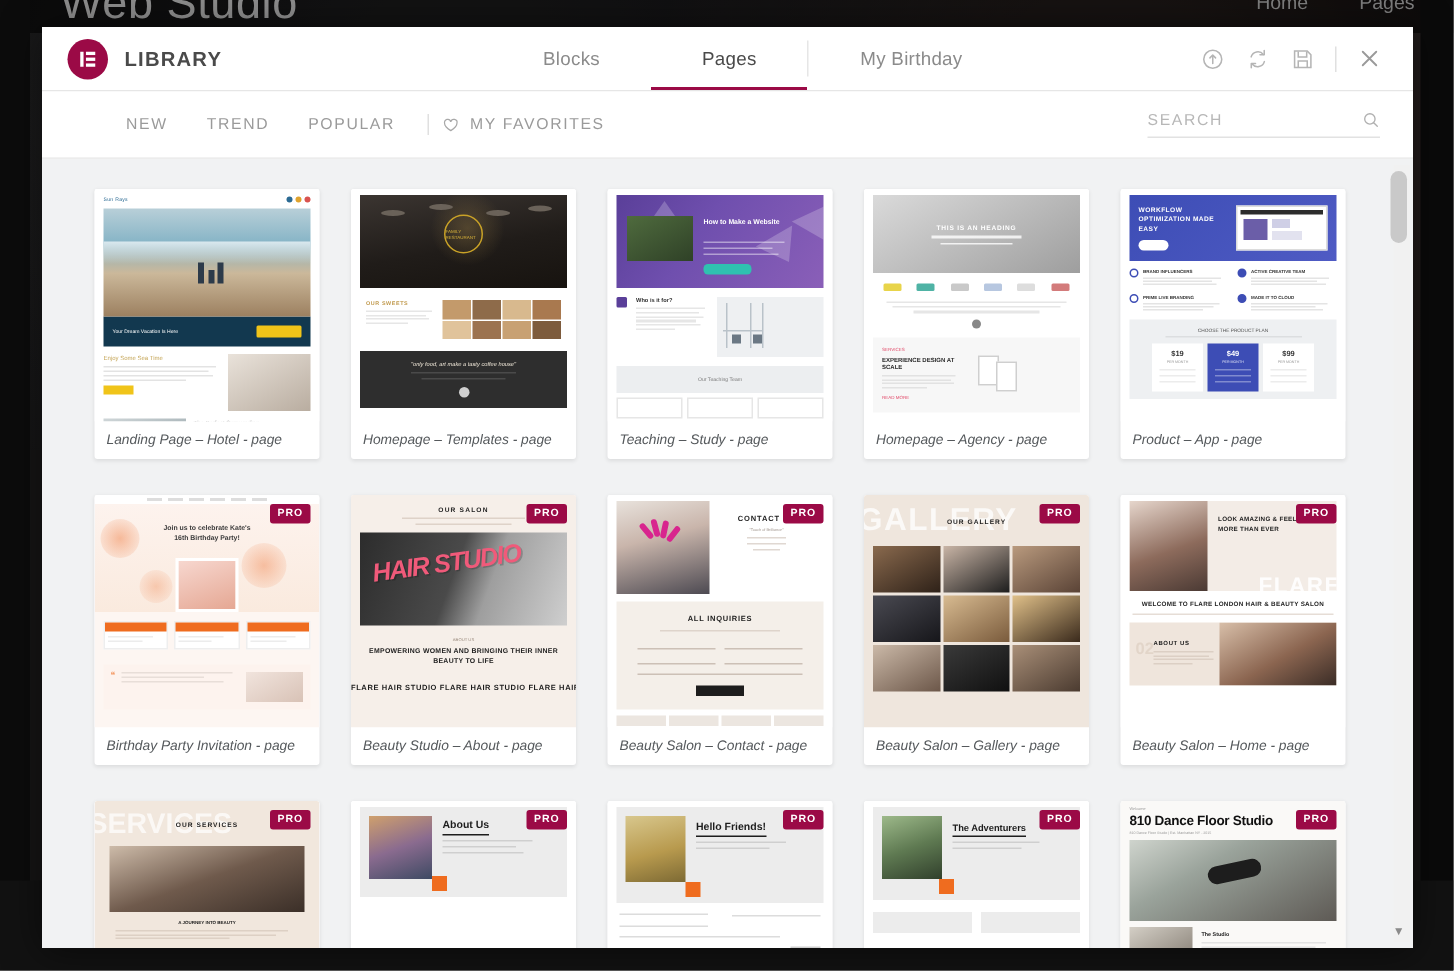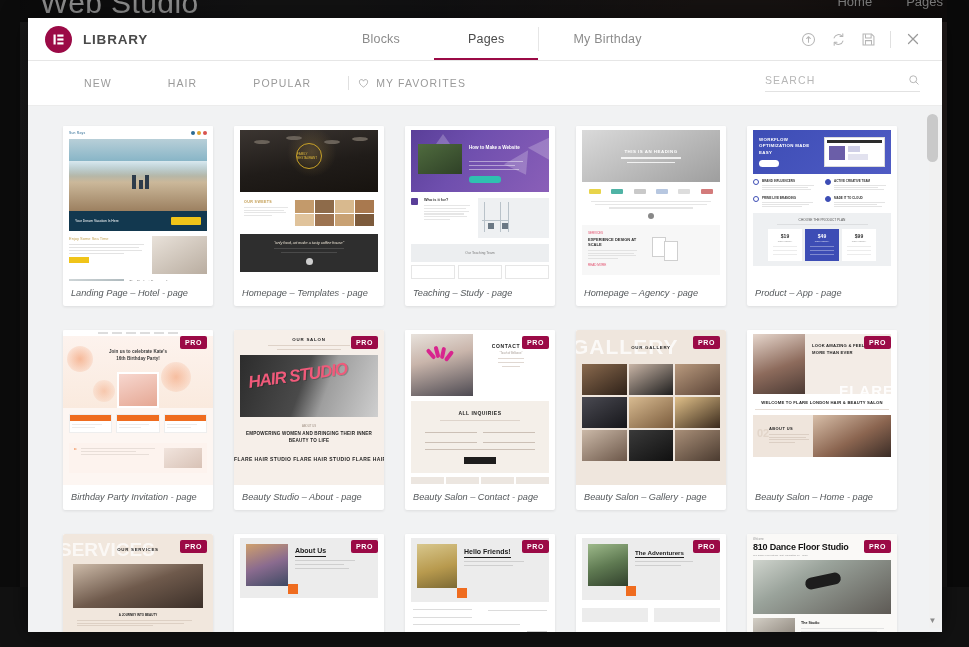--- a/index.html
+++ b/index.html
@@ -78,21 +78,21 @@
   .hdiv { width:1px; height:17px; background:#e0e0e0; margin:0 7px; }
 
   
   .toolbar {
     height:44px; min-height:44px; display:flex; align-items:center;
     padding:0 22px 0 56px; background:#fff; position:relative;
   }
   .filters { display:flex; align-items:center; gap:0; }
   .filter {
     font-size:10.5px; color:#9a9a9a; letter-spacing:1.1px; cursor:pointer;
-    padding:0 28px;
+    padding:0 13px;
   }
   .filter:first-child { padding-left:0; }
   .fdiv { width:1px; height:14px; background:#e0e0e0; margin:0 9px; }
   .fav { display:flex; align-items:center; gap:7px; cursor:pointer; }
   .fav-label { font-size:10.5px; color:#9a9a9a; letter-spacing:1.1px; }
 
   .search-wrap {
     margin-left:auto; width:155px; display:flex; align-items:center;
     border-bottom:1px solid #e2e2e2; padding-bottom:5px;
   }
@@ -495,21 +495,21 @@
         <svg width="16" height="16" viewBox="0 0 16 16" stroke="#9a9a9a" stroke-width="1.25" stroke-linecap="round">
           <path d="M3.5 3.5l9 9M12.5 3.5l-9 9"></path>
         </svg>
       </div>
     </div>
   </div>
 
   <div class="toolbar">
     <div class="filters">
       <div class="filter">NEW</div>
-      <div class="filter">HAIR</div>
+      <div class="filter">TREND</div>
       <div class="filter">POPULAR</div>
       <div class="fdiv"></div>
       <div class="fav">
         <svg width="11" height="11" viewBox="0 0 16 16" fill="none" stroke="#a8a8a8" stroke-width="1.2">
           <path d="M8 13.2S2 9.6 2 6.1A2.9 2.9 0 0 1 8 4.6a2.9 2.9 0 0 1 6 1.5c0 3.5-6 7.1-6 7.1z"></path>
         </svg>
         <span class="fav-label">MY FAVORITES</span>
       </div>
     </div>
 

